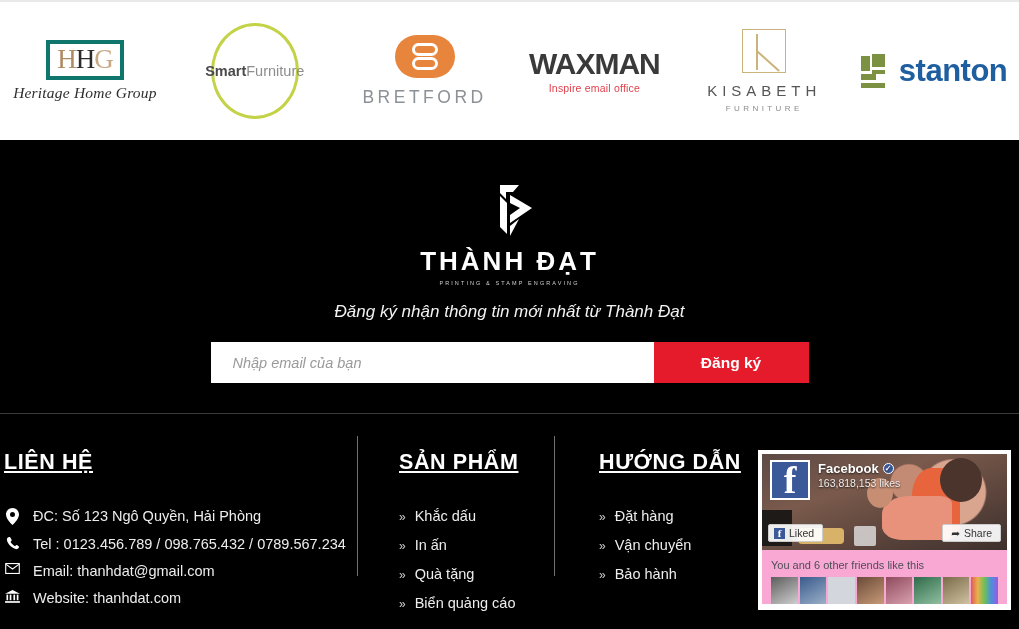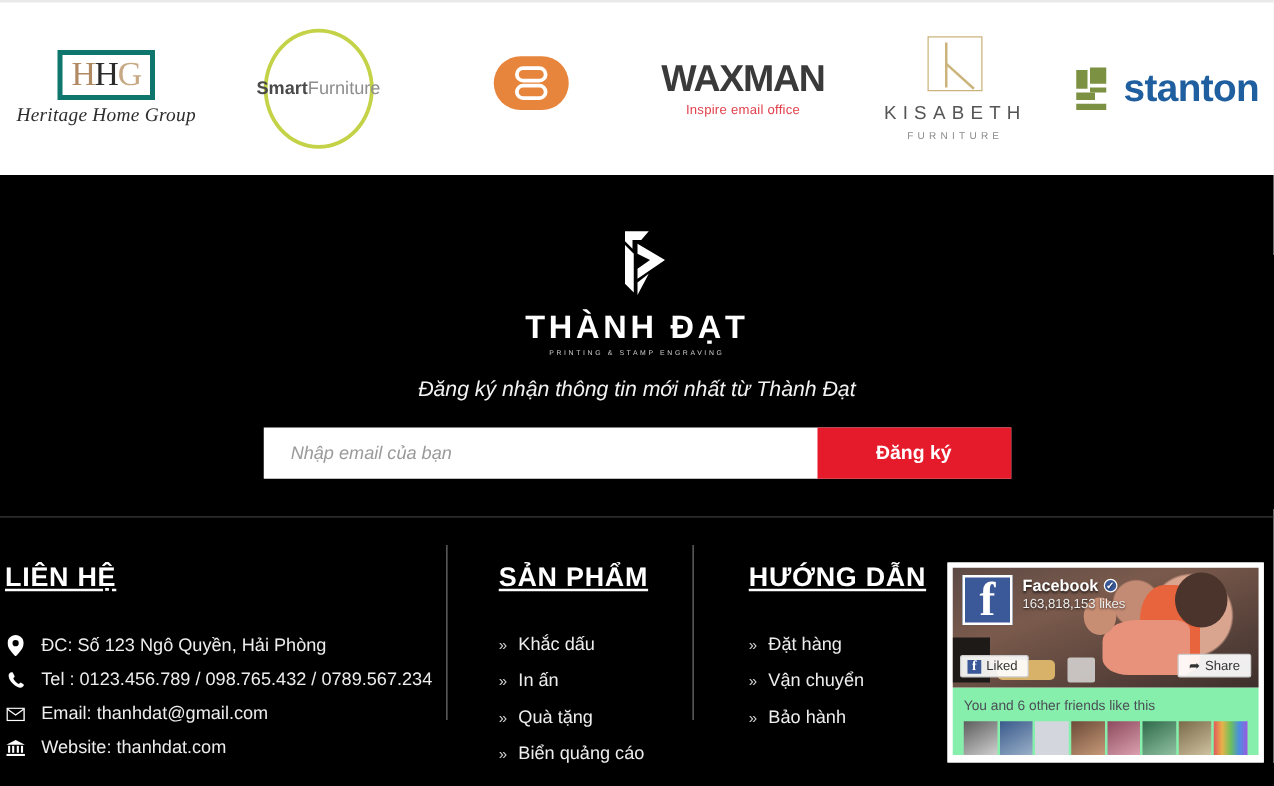--- a/index.html
+++ b/index.html
@@ -140,21 +140,21 @@
   .col-social  { flex: 1; padding-left: 4px; }
 
   .vline { position: absolute; top: 22px; width: 1px; height: 140px; background: #707070; }
 
   .col-title {
     font-size: 21.5px; font-weight: bold; letter-spacing: .6px;
     color: #fff; margin-bottom: 33px; text-decoration: underline;
   }
 
   .contact-row {
-    display: flex; align-items: center; gap: 12px;
+    display: flex; align-items: flex-start; gap: 12px;
     margin-bottom: 11px; font-size: 14.5px; color: #ededed;
   }
   .contact-row .ci { width: 17px; display: flex; justify-content: center; flex: 0 0 17px; }
 
   .link-row {
     display: flex; align-items: baseline; gap: 11px;
     margin-bottom: 13px; font-size: 14.5px; color: #ededed; cursor: pointer;
   }
   .chev { color: #cfcfcf; font-size: 12px; letter-spacing: -2px; }
 
@@ -204,21 +204,21 @@
     width: 11px; height: 11px; background: #3b5998; color: #fff;
     font-family: "Liberation Serif", serif; font-weight: bold; font-size: 11px;
     line-height: 10px; text-align: center; overflow: hidden;
   }
   .fb-share {
     position: absolute; right: 6px; bottom: 8px;
     background: rgba(255,255,255,.92); border: 1px solid #ccc;
     padding: 2px 8px; font-size: 10.5px; color: #333;
     display: flex; align-items: center; gap: 4px; border-radius: 2px;
   }
-  .fb-foot { padding: 9px 9px 0 9px; background: #86efac; }
+  .fb-foot { padding: 9px 9px 0 9px; background: #f9a8d4; }
   .fb-friends-text { font-size: 11px; color: #4b4f56; margin-bottom: 6px; }
   .fb-avatars { display: flex; gap: 2px; }
   .fb-av { width: 27px; height: 27px; background: #bbb; }
 </style>
 </head>
 <body>
 
 <div class="brands">
 
   <div class="brand">
@@ -234,20 +234,21 @@
       <div class="sf-text">
         <span class="b">Smart</span><span class="n">Furniture</span>
       </div>
     </div>
   </div>
 
   <div class="brand">
     <div class="bf-mark">
         <div class="bf-inner"></div>
       </div>
+    <div class="bf-name">BRETFORD</div>
   </div>
 
   <div class="brand">
     <div class="wx-name">WAXMAN</div>
     <div class="wx-sub">Inspire email office</div>
   </div>
 
   <div class="brand">
     <div class="kb-mark"></div>
     <div class="kb-name">KISABETH</div>

